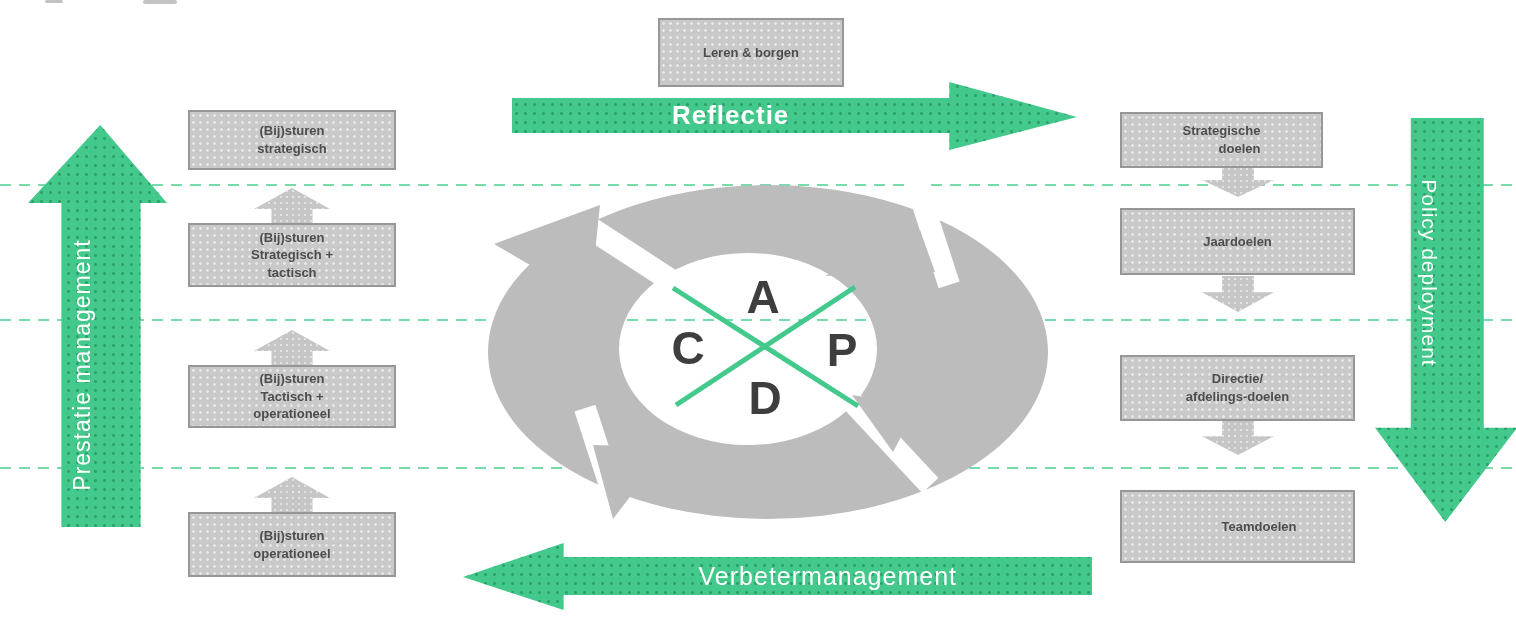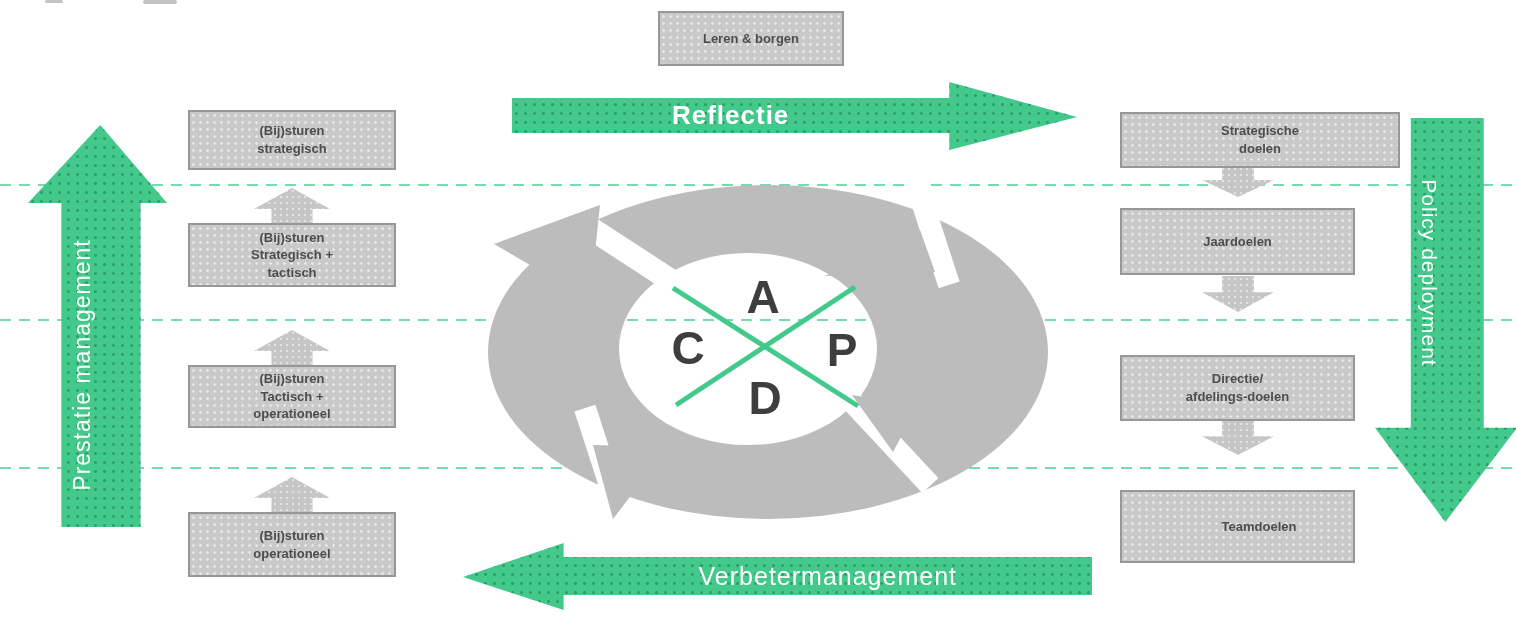--- a/index.html
+++ b/index.html
@@ -82,21 +82,21 @@
 
     <line x1="673" y1="288" x2="858" y2="406" stroke="#43c98b" stroke-width="5"></line>
     <line x1="855" y1="287" x2="676" y2="405" stroke="#43c98b" stroke-width="5"></line>
 
     <text x="763" y="313" font-size="46" font-weight="bold" fill="#3e3e3e" text-anchor="middle">A</text>
     <text x="842" y="366" font-size="46" font-weight="bold" fill="#3e3e3e" text-anchor="middle">P</text>
     <text x="765" y="414" font-size="46" font-weight="bold" fill="#3e3e3e" text-anchor="middle">D</text>
     <text x="688" y="364" font-size="46" font-weight="bold" fill="#3e3e3e" text-anchor="middle">C</text>
   </svg>
 
-  <div class="gbox" style="left:658px;top:11px;width:186px;height:55px;align-items:center;">
+  <div class="gbox" style="left:658px;top:18px;width:186px;height:69px;align-items:center;">
     <span>Leren &amp; borgen</span>
   </div>
   <div class="garrow" style="left:512px;top:82px;width:530px;height:68px;clip-path:polygon(0% 23.5%, 77.4% 23.5%, 77.4% 0%, 100% 51.5%, 77.4% 100%, 77.4% 75%, 0% 75%);">
     <div class="hlabel" style="left:0;top:16px;width:77.4%;height:35px;font-size:26px;font-weight:bold;">Reflectie</div>
   </div>
 
   <div class="garrow" style="left:463px;top:543px;width:594px;height:67px;clip-path:polygon(0% 50.7%, 16% 0%, 16% 21%, 100% 21%, 100% 77.6%, 16% 77.6%, 16% 100%);text-align:center;">
     <div class="hlabel" style="left:16%;top:14px;width:84%;height:38px;font-size:25px;">Verbetermanagement</div>
   </div>
 
@@ -120,21 +120,21 @@
   </div>
   <div class="gbox" style="left:188px;top:512px;width:208px;height:65px;">
     <span>(Bij)sturen
 operationeel</span>
   </div>
 
   <div class="sgray up" style="left:254px;top:188px;width:76px;height:35px;"></div>
   <div class="sgray up" style="left:254px;top:330px;width:76px;height:35px;"></div>
   <div class="sgray up" style="left:254px;top:477px;width:76px;height:35px;"></div>
 
-  <div class="gbox" style="left:1120px;top:112px;width:280px;height:56px;">
+  <div class="gbox" style="left:1120px;top:112px;width:203px;height:56px;text-align:right;">
     <span>Strategische
 doelen</span>
   </div>
   <div class="gbox" style="left:1120px;top:355px;width:235px;height:66px;">
     <span>Directie/
 afdelings-doelen</span>
   </div>
   <div class="gbox" style="left:1120px;top:208px;width:235px;height:67px;">
     <span>Jaardoelen</span>
   </div>

